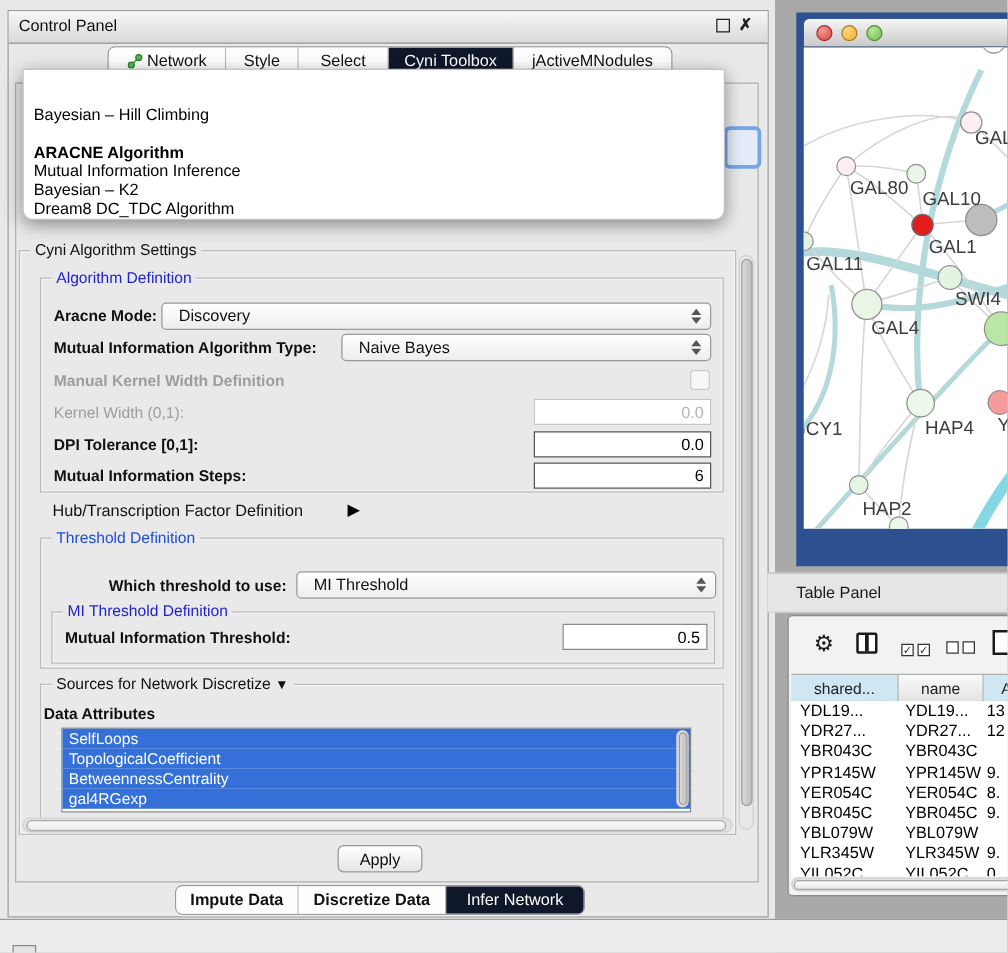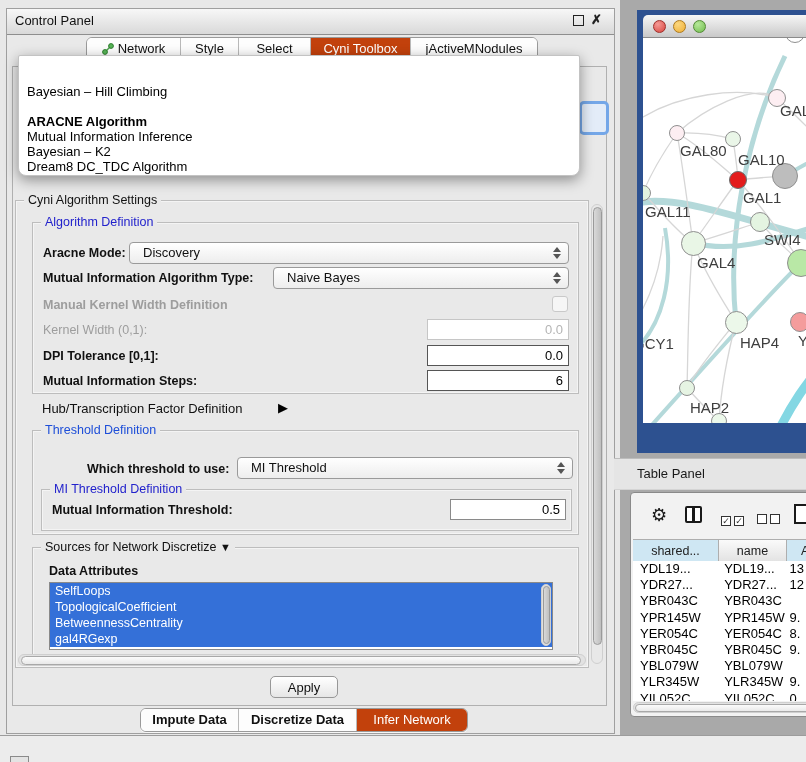--- a/index.html
+++ b/index.html
@@ -15,21 +15,21 @@
             border-bottom:1px solid #8e8e8e}
   #cp-title .t{position:absolute;left:8px;top:4px;font-size:13px;color:#111}
   .winicon{position:absolute;top:6px;width:11px;height:11px;border:1.5px solid #222;box-sizing:border-box}
   .closeicon{position:absolute;top:3px;font-size:13px;font-weight:bold;color:#222}
   
   .seg{position:absolute;display:flex;height:22px;border:1px solid #9a9a9a;border-radius:6px;
        background:#fdfdfd;overflow:hidden;box-shadow:0 1px 0 rgba(255,255,255,.6)}
   .seg .s{height:22px;line-height:22px;text-align:center;font-size:13px;color:#111;
           border-right:1px solid #b9b9b9;background:#fdfdfd;white-space:nowrap;box-sizing:border-box}
   .seg .s:last-child{border-right:none}
-  .seg .s.sel{background:#c2410c;color:#fff}
+  .seg .s.sel{background:#0f172a;color:#fff}
   
   .grp{position:absolute;border:1px solid #bdbdbd;box-shadow:0 0 0 1px #f4f4f4 inset}
   .gt{position:absolute;top:-8px;left:8px;background:#e9e9e9;padding:0 4px;font-size:12.5px;white-space:nowrap}
   
   .combo{position:absolute;height:22px;background:linear-gradient(#ffffff,#ededed);
          border:1px solid #9a9a9a;border-radius:4px;box-sizing:border-box}
   .combo .cv{position:absolute;left:13px;top:2px;font-size:13px;color:#111}
   .spin{position:absolute;right:7px;top:3px;width:9px;height:14px}
   .spin:before{content:"";position:absolute;left:1px;top:1px;border-left:4px solid transparent;
     border-right:4px solid transparent;border-bottom:5px solid #555}
@@ -156,21 +156,21 @@
         <span class="abs txt b" style="left:10px;top:13px">Mutual Information Threshold:</span>
         <div class="field" style="left:408px;top:9px;width:116px;border-color:#8a8a8a">0.5</div>
       </div>
     </div>
 
     <div class="grp" style="left:16px;top:346px;width:545px;height:112px;border-bottom:none">
       <span class="gt" style="color:#111">
         <span>Sources for Network Discretize</span>
         <span style="font-size:11px">▼</span>
       </span>
-      <span class="abs txt b" style="left:16px;top:16px">Data Attributes</span>
+      <span class="abs txt b" style="left:2px;top:16px">Data Attributes</span>
       <div id="attr-list" style="left:16px;top:34px;width:502px;height:66px">
         <div class="li">SelfLoops</div>
         <div class="li">TopologicalCoefficient</div>
         <div class="li">BetweennessCentrality</div>
         <div class="li">gal4RGexp</div>
         <div class="vtrack" style="right:1px;top:1px;width:10px;height:62px;background:#e0e0e0">
           <div class="vthumb" style="left:1px;top:1px;width:7px;height:58px"></div>
         </div>
       </div>
     </div>

